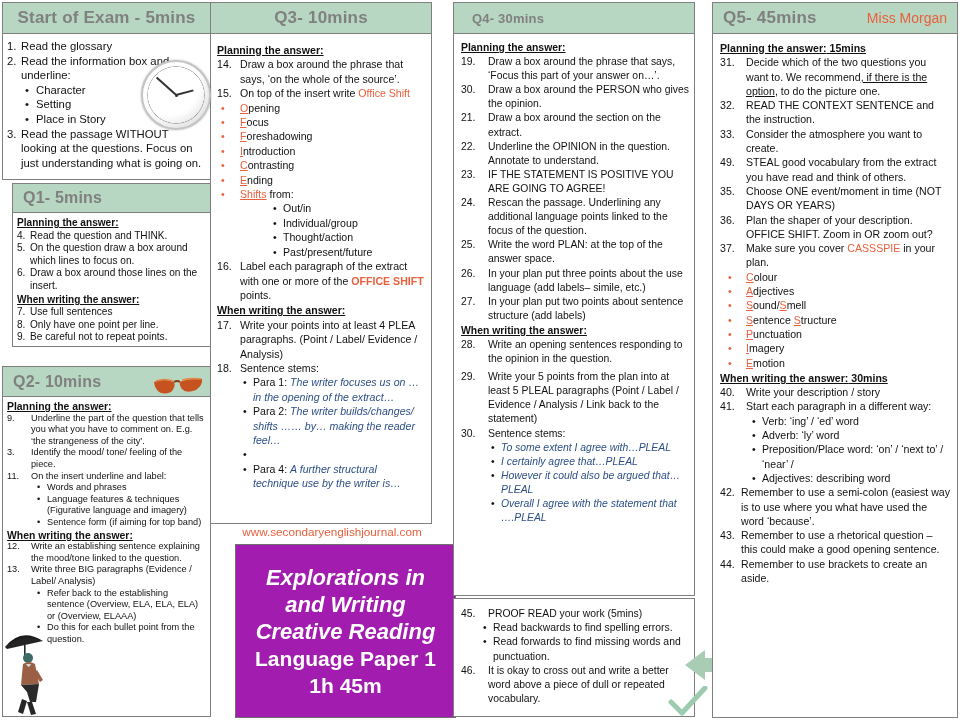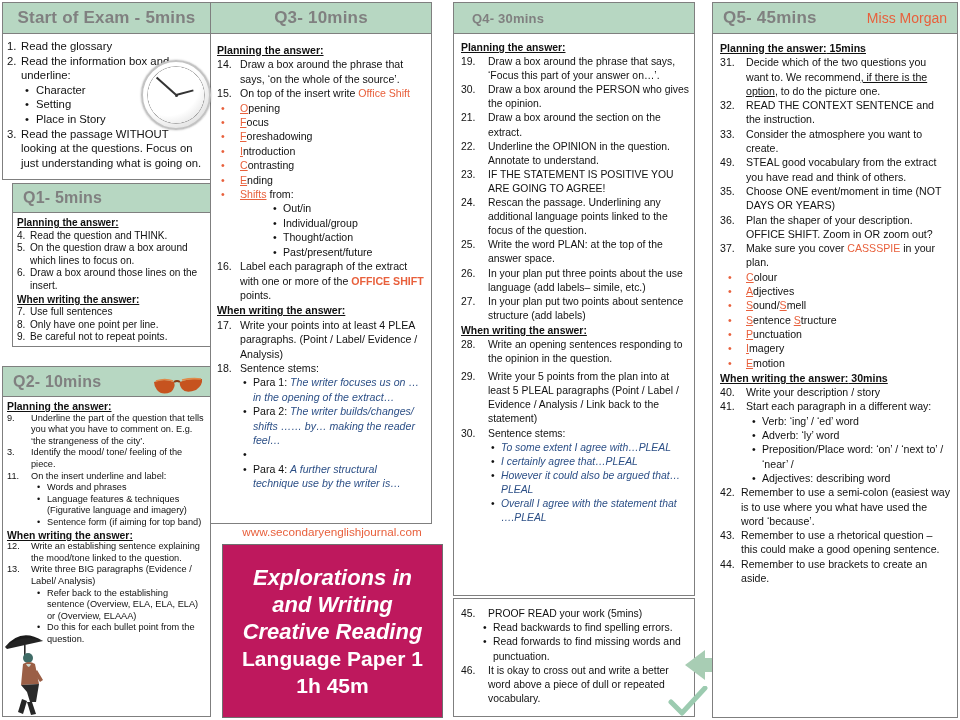--- a/index.html
+++ b/index.html
@@ -70,22 +70,22 @@
   #p-q2 .panel-body{height:320px;font-size:9.2px;line-height:11.6px;padding-top:3px;}
 
   
   #p-q3{left:210px;top:2px;width:222px;}
   #p-q3 .panel-head{height:32px;justify-content:center;}
   #p-q3 .panel-head .htitle{font-size:17px;}
   #p-q3 .panel-body{height:490px;font-size:10.6px;line-height:14.4px;padding:8px 6px 0 6px;}
 
   #p-url{position:absolute;left:221px;top:525px;width:222px;text-align:center;
          font-size:11.7px;color:#e8603c;}
-  #p-title{position:absolute;left:222px;top:544px;width:221px;height:174px;
-           background:#be185d;border:1px solid #6f6f6f;box-sizing:border-box;
+  #p-title{position:absolute;left:235px;top:544px;width:221px;height:174px;
+           background:#a21caf;border:1px solid #6f6f6f;box-sizing:border-box;
            display:flex;flex-direction:column;align-items:center;justify-content:center;
            color:#fff;font-weight:bold;text-align:center;line-height:27px;}
   #p-title .it{font-style:italic;font-size:22px;}
   #p-title .rg{font-size:21px;}
 
   
   #p-q4{left:453px;top:2px;width:242px;}
   #p-q4 .panel-head{height:32px;}
   #p-q4 .panel-head .htitle{font-size:13px;padding-left:8px;}
   #p-q4 .panel-body{height:562px;font-size:10.4px;line-height:14.1px;padding:6px 5px 0 7px;}

